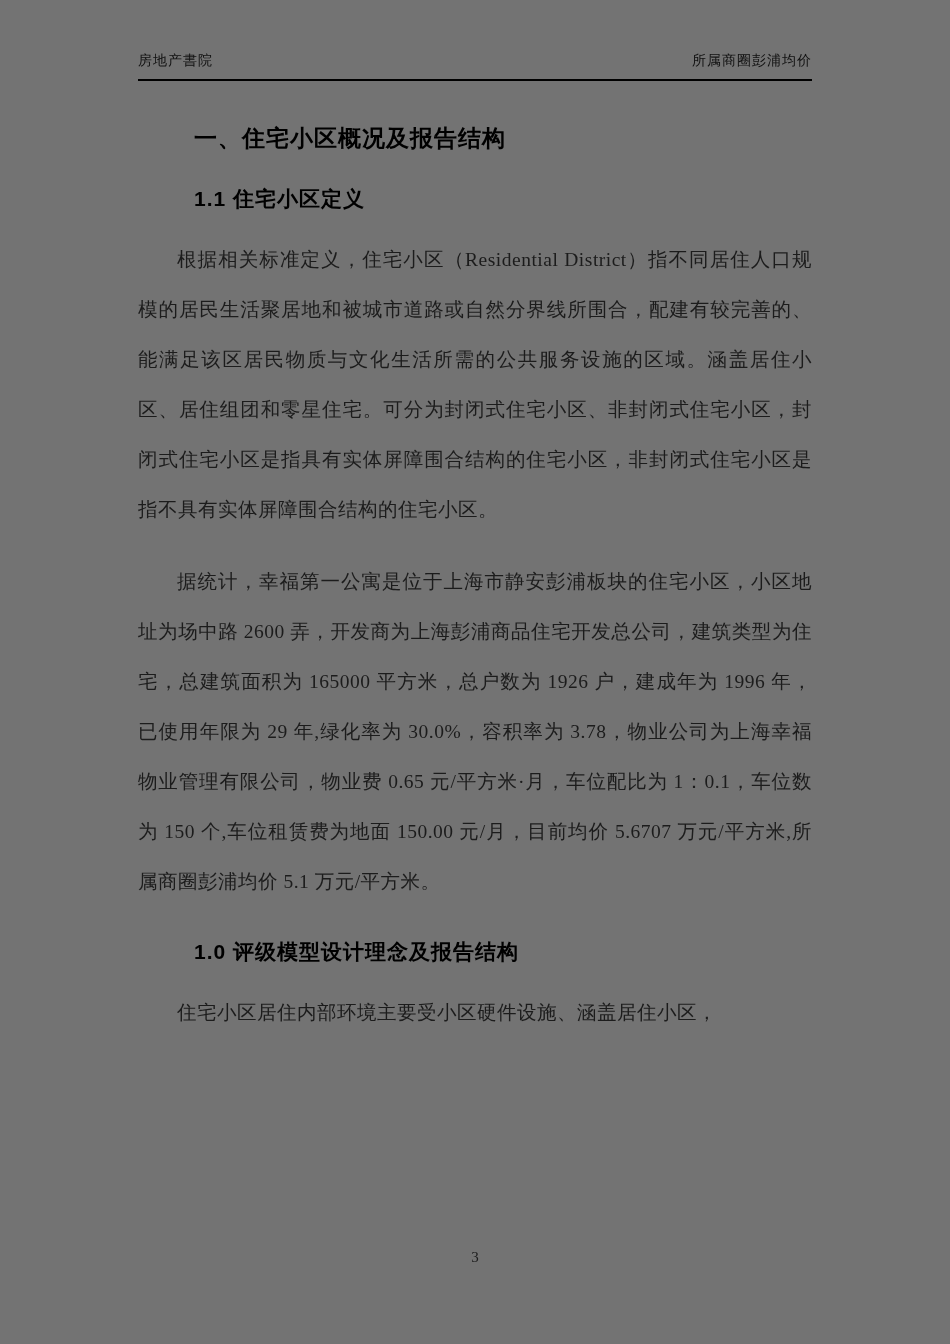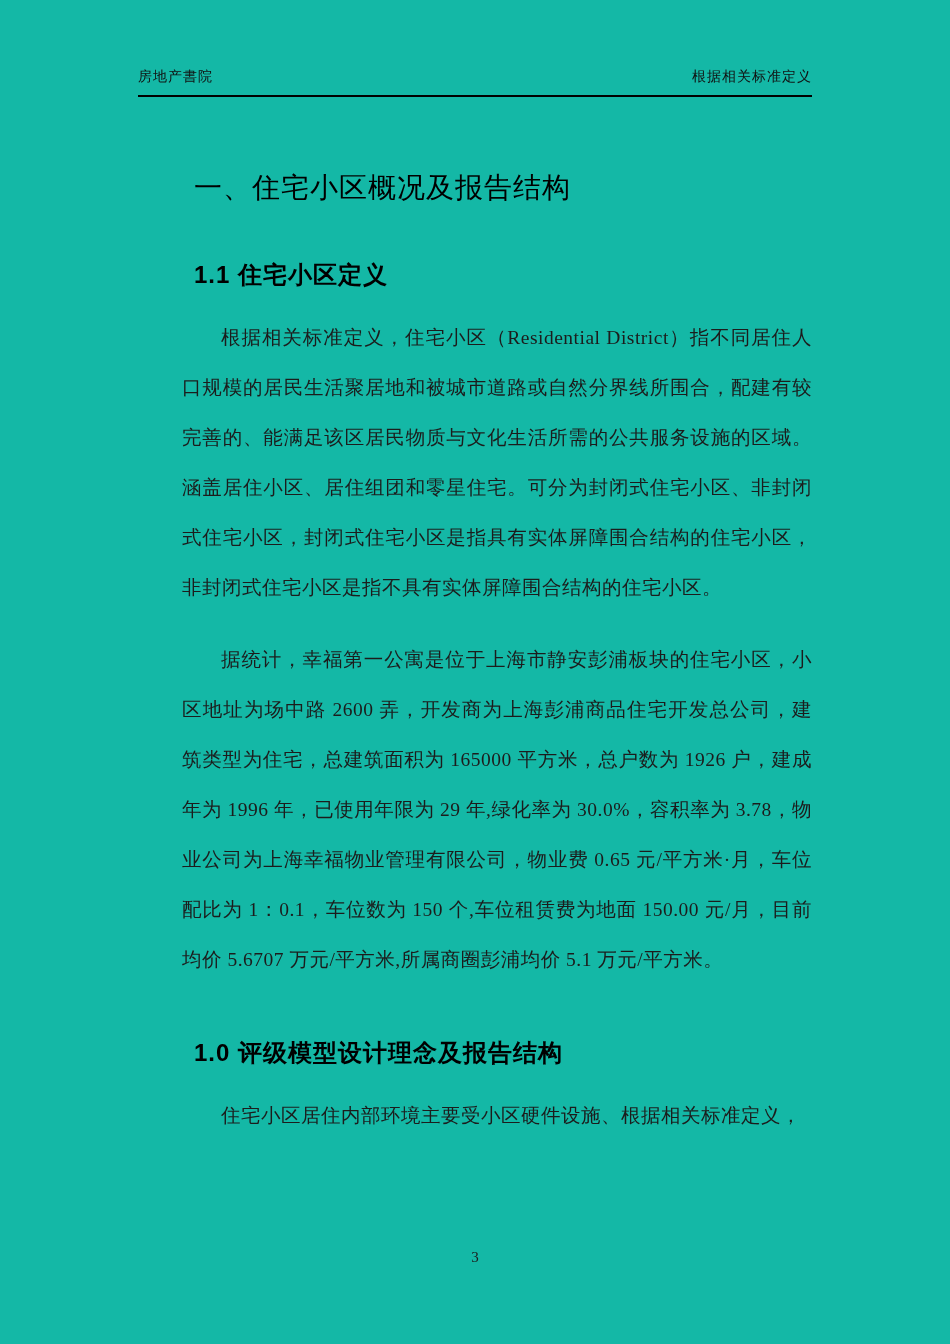--- a/index.html
+++ b/index.html
@@ -13,22 +13,22 @@
     min-height: 1344px;
     position: relative;
     font-family: "Liberation Serif", "DejaVu Serif", serif;
     color: #1c1c1c;
   }
 
   .page {
     width: 950px;
     min-height: 1344px;
     position: relative;
-    background: #14b8a6;
-    padding-top: 68px;
+    background: #737373;
+    padding-top: 52px;
   }
 
   
   .doc-header {
     margin: 0 138px;
     display: flex;
     justify-content: space-between;
     align-items: flex-end;
     font-size: 14px;
     letter-spacing: 1px;
@@ -40,48 +40,47 @@
     color: #111111;
     font-family: "Liberation Serif", "DejaVu Serif", serif;
   }
 
   
   .doc-body {
     padding: 0 138px;
   }
 
   h1.sec-title {
-    margin-top: 72px;
+    margin-top: 42px;
     padding-left: 56px;
-    font-size: 28px;
-    font-weight: normal;
+    font-size: 23px;
+    font-weight: bold;
     color: #000000;
     font-family: "Liberation Sans", "DejaVu Sans", sans-serif;
     letter-spacing: 1px;
   }
 
   h2.sub-title {
-    margin-top: 52px;
+    margin-top: 31px;
     padding-left: 56px;
-    font-size: 24px;
+    font-size: 21px;
     font-weight: bold;
     color: #000000;
     font-family: "Liberation Sans", "DejaVu Sans", sans-serif;
     letter-spacing: 1px;
   }
 
   p.body-par {
     margin-top: 22px;
     font-size: 19.5px;
     line-height: 50px;
     text-indent: 2em;
     text-align: justify;
     color: #1c1c1c;
     letter-spacing: 0.5px;
-    margin-left: 44px;
   }
 
   p.body-par.last {
     text-align: left;
   }
 
   
   .doc-footer {
     position: absolute;
     bottom: 0;
@@ -98,37 +97,37 @@
     color: #1c1c1c;
   }
 </style>
 </head>
 <body>
 
 <div class="page">
 
   <div class="doc-header">
     <span class="hdr-text">房地产書院</span>
-    <span class="hdr-text">根据相关标准定义</span>
+    <span class="hdr-text">所属商圈彭浦均价</span>
   </div>
 
   <div class="doc-body">
 
     <h1 class="sec-title">一、住宅小区概况及报告结构</h1>
 
     <h2 class="sub-title">1.1 住宅小区定义</h2>
 
     <p class="body-par">根据相关标准定义，住宅小区（Residential District）指不同居住人口规模的居民生活聚居地和被城市道路或自然分界线所围合，配建有较完善的、能满足该区居民物质与文化生活所需的公共服务设施的区域。涵盖居住小区、居住组团和零星住宅。可分为封闭式住宅小区、非封闭式住宅小区，封闭式住宅小区是指具有实体屏障围合结构的住宅小区，非封闭式住宅小区是指不具有实体屏障围合结构的住宅小区。</p>
 
 
     <p class="body-par">据统计，幸福第一公寓是位于上海市静安彭浦板块的住宅小区，小区地址为场中路 2600 弄，开发商为上海彭浦商品住宅开发总公司，建筑类型为住宅，总建筑面积为 165000 平方米，总户数为 1926 户，建成年为 1996 年，已使用年限为 29 年,绿化率为 30.0%，容积率为 3.78，物业公司为上海幸福物业管理有限公司，物业费 0.65 元/平方米·月，车位配比为 1：0.1，车位数为 150 个,车位租赁费为地面 150.00 元/月，目前均价 5.6707 万元/平方米,所属商圈彭浦均价 5.1 万元/平方米。</p>
 
     <h2 class="sub-title">1.0 评级模型设计理念及报告结构</h2>
 
-    <p class="body-par last">住宅小区居住内部环境主要受小区硬件设施、根据相关标准定义，</p>
+    <p class="body-par last">住宅小区居住内部环境主要受小区硬件设施、涵盖居住小区，</p>
 
   </div>
 
   <div class="doc-footer">
     <span class="page-num">3</span>
   </div>
 
 </div>
 
 </body></html>

